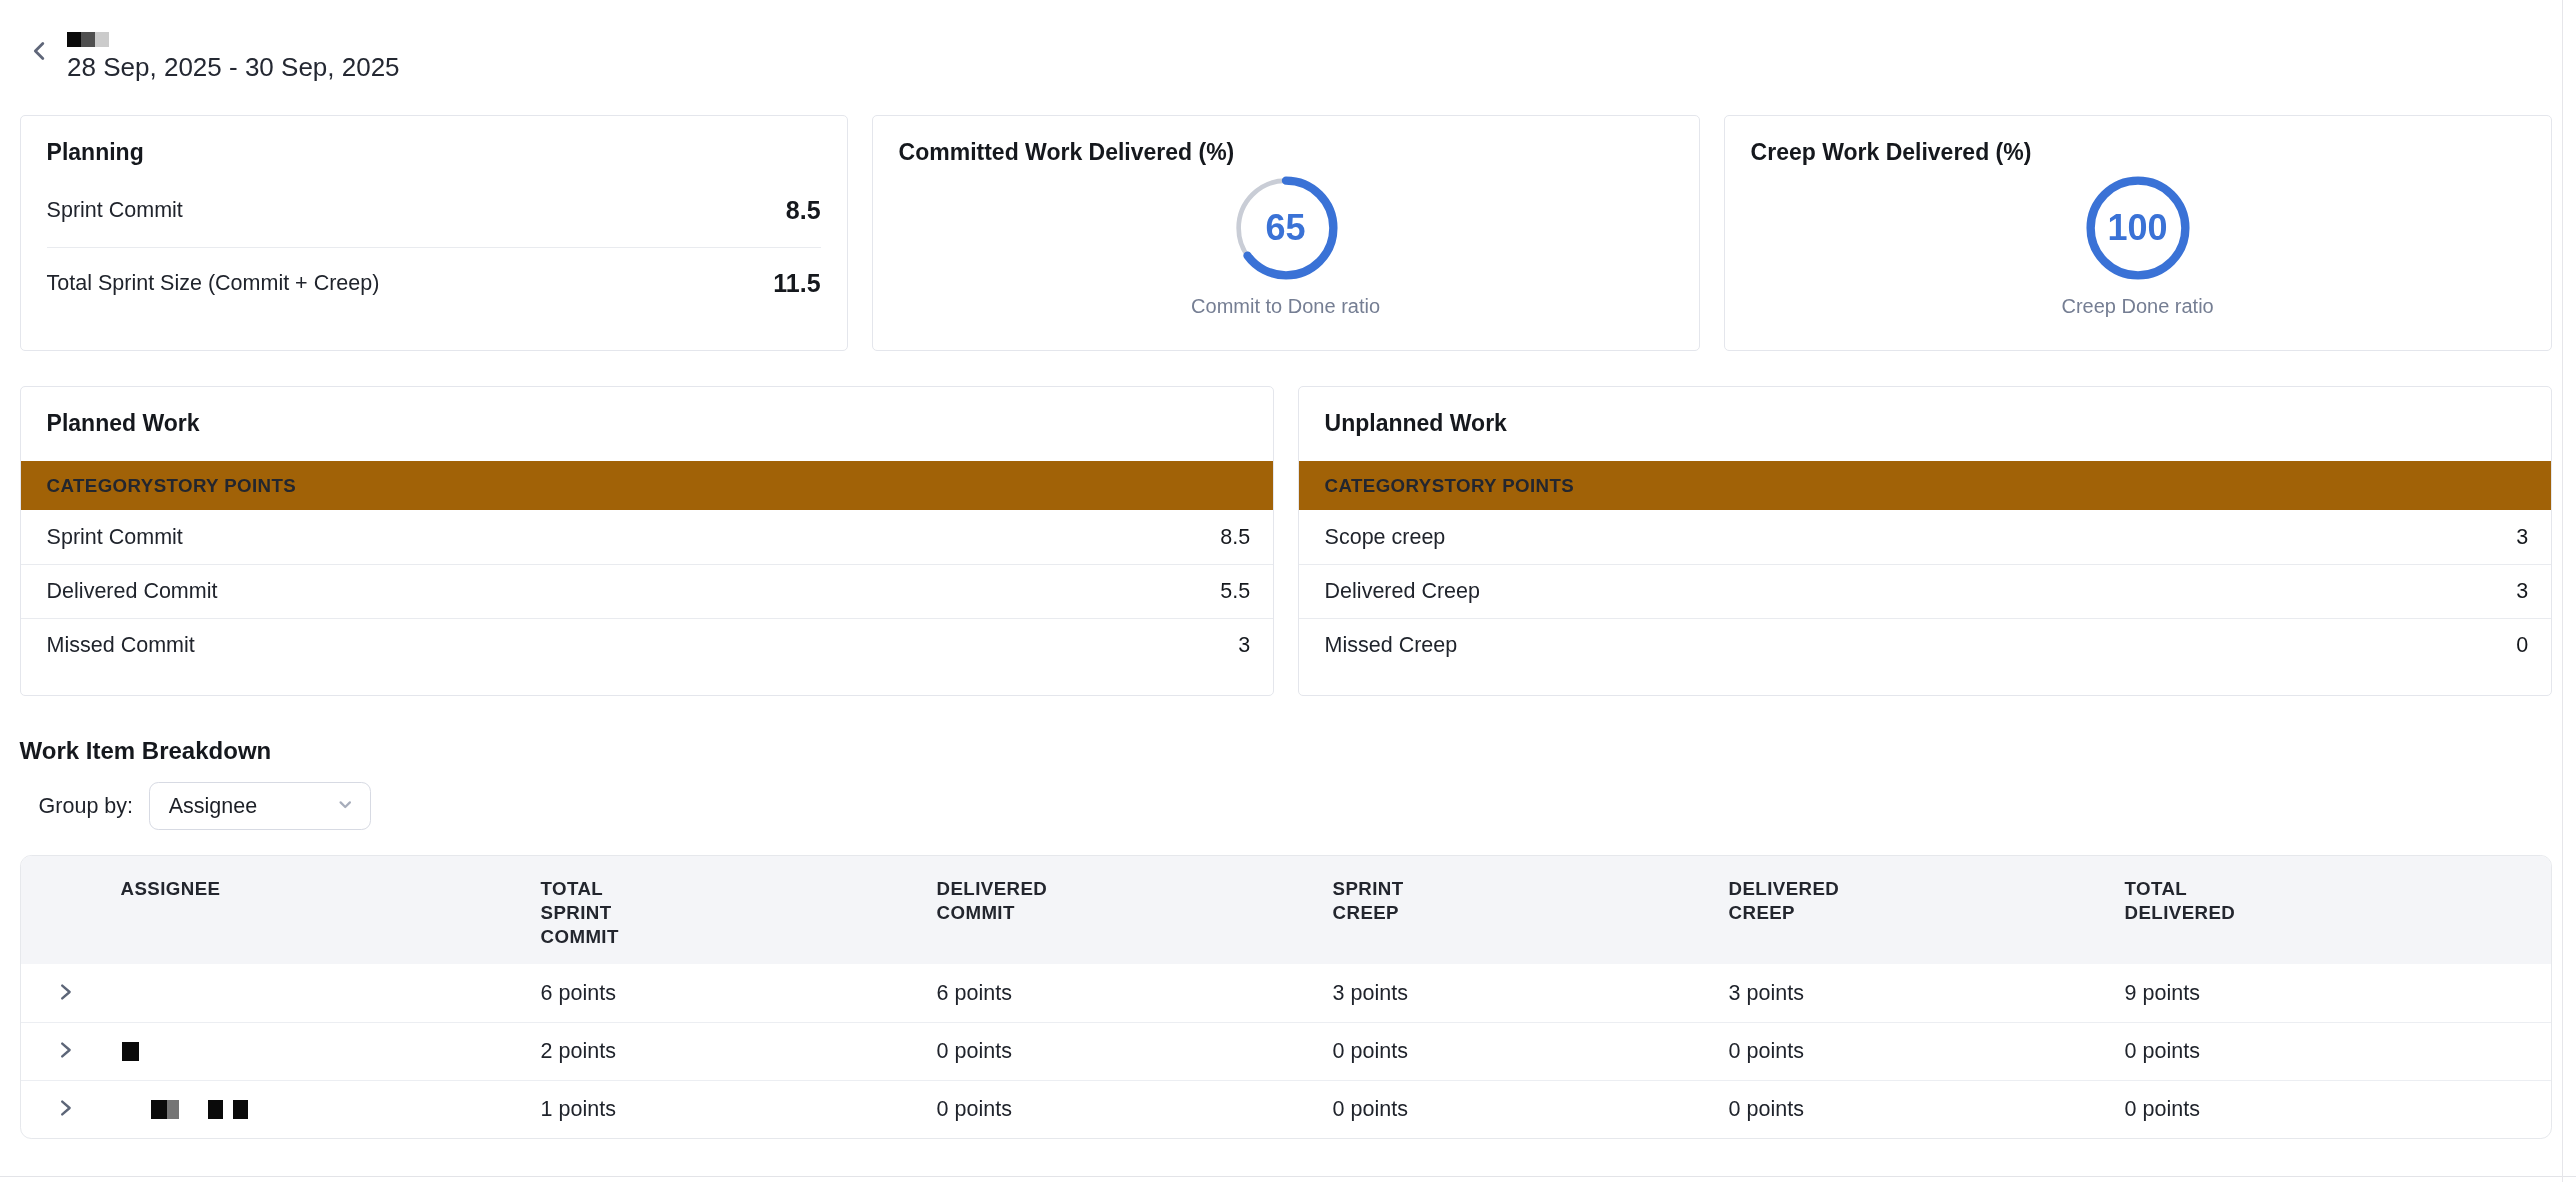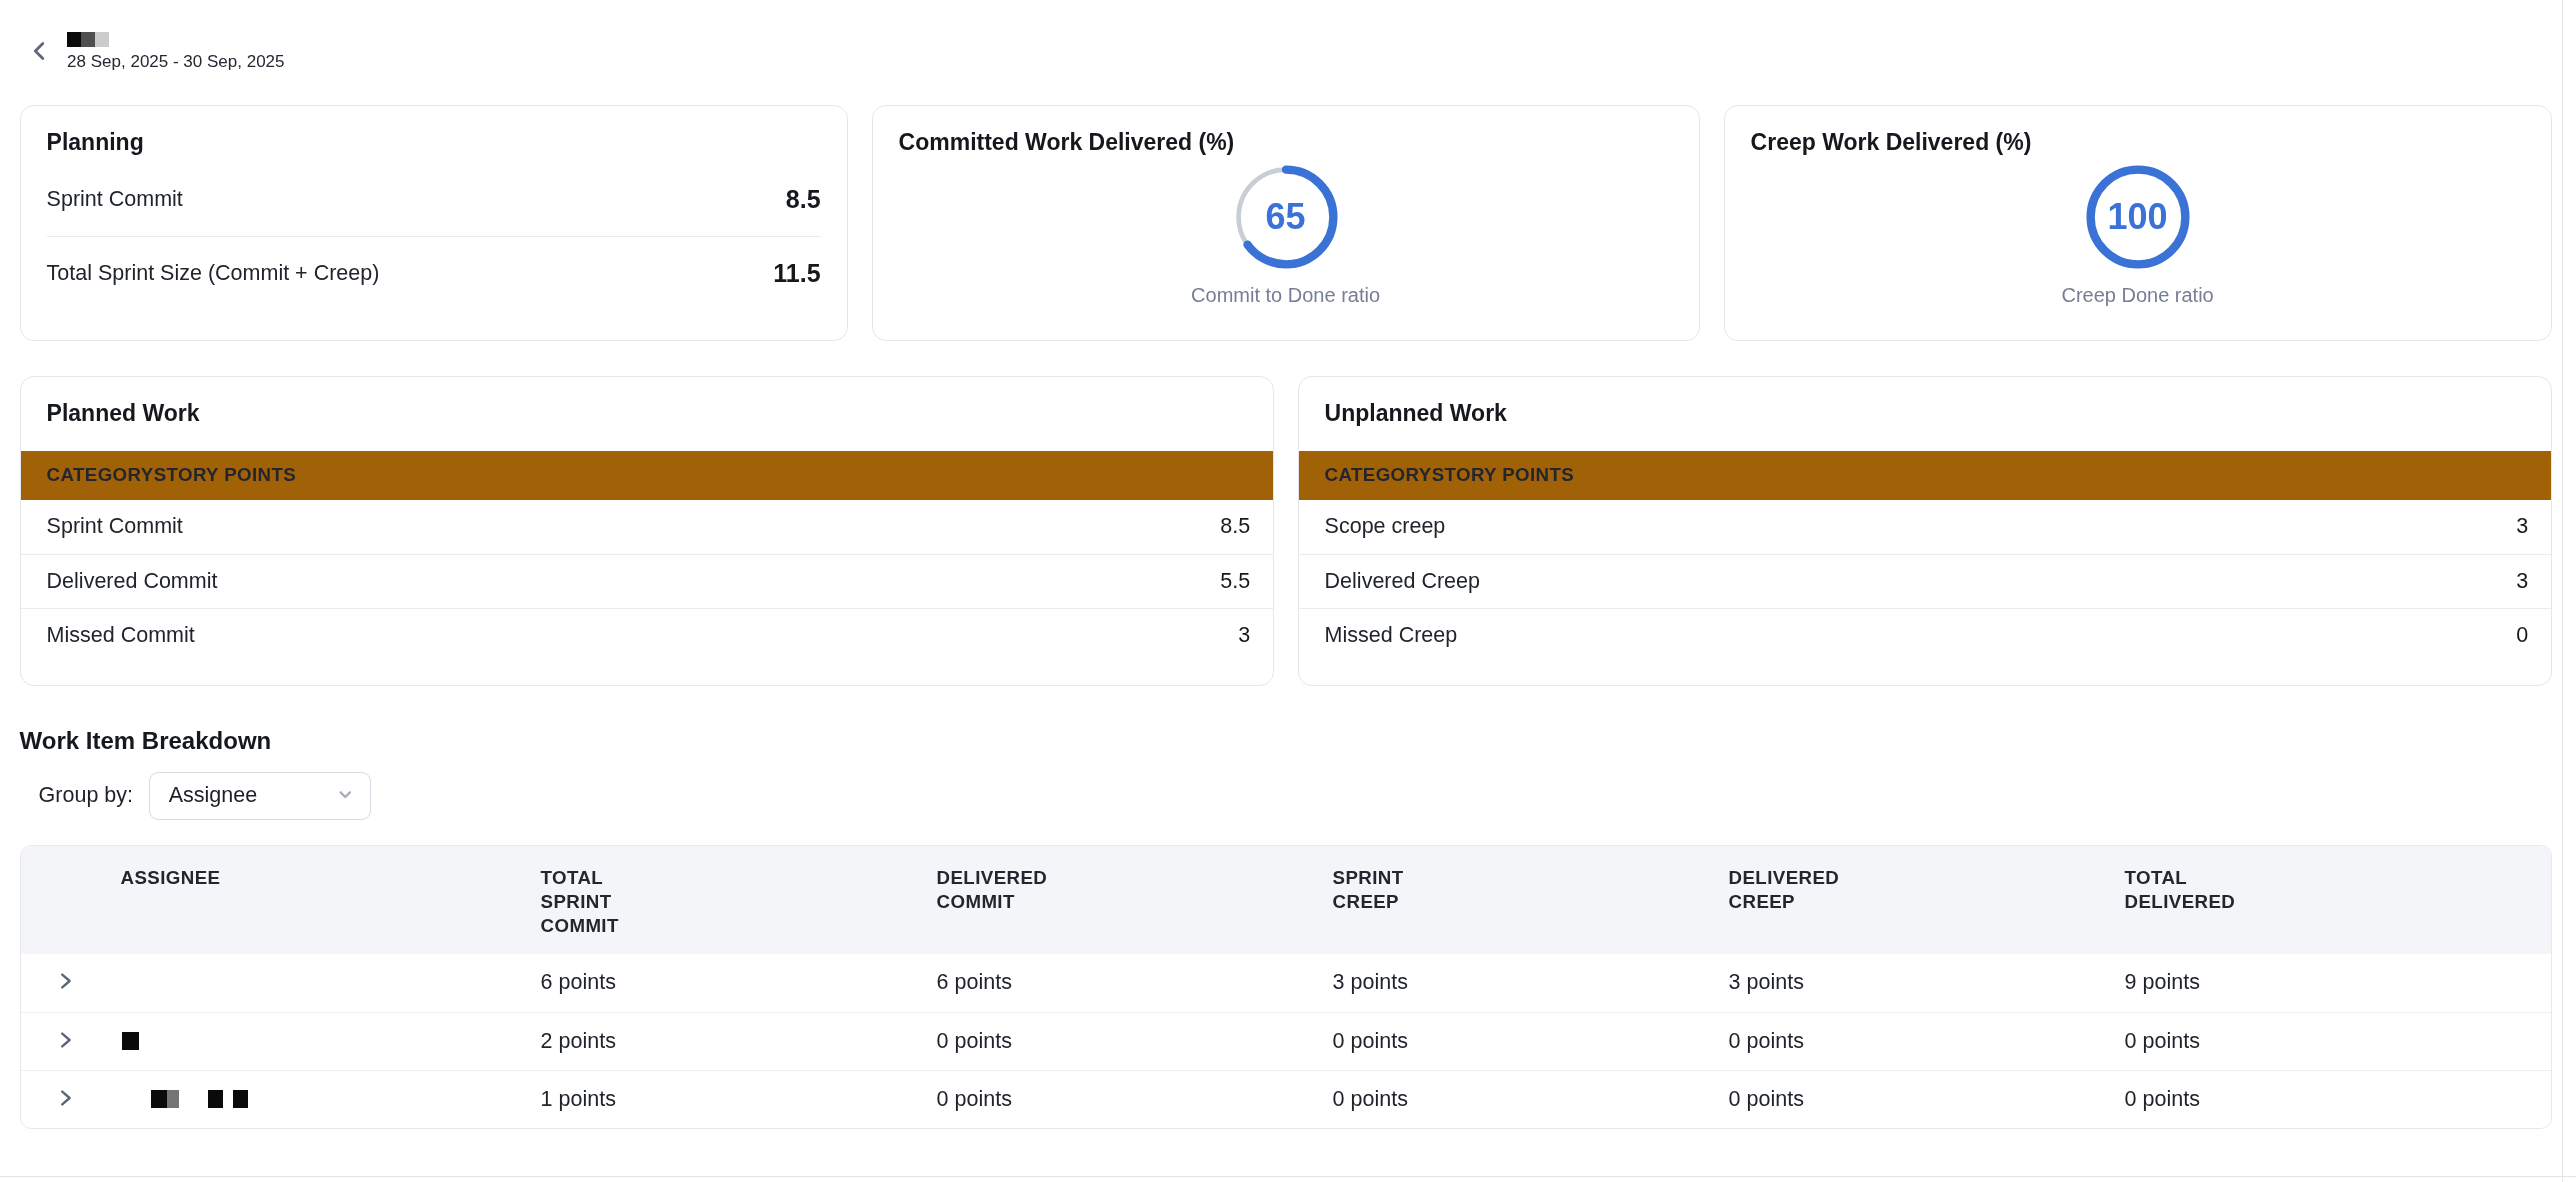--- a/index.html
+++ b/index.html
@@ -19,29 +19,29 @@
     width: 41px; height: 41px; margin-top: 7.5px;
     display: flex; align-items: center; justify-content: center;
     background: transparent; border: none; cursor: pointer;
   }
   .head-text { margin-left: 6.5px; }
   .redacted-title { display: flex; height: 15px; margin-top: 7.5px; }
   .redacted-title span { width: 14px; height: 15px; display: block; }
   .rt-1 { background: #0a0a0a; }
   .rt-2 { background: #4f4f4f; }
   .rt-3 { background: #cbcbcb; }
-  .date-range { margin-top: 5.6px; font-size: 17px; color: #242832; }
+  .date-range { margin-top: 5.6px; font-size: 26px; color: #242832; }
 
   
   .cards-row { display: grid; grid-template-columns: repeat(3, 1fr); gap: 24px; margin-top: 32px; }
   .cards-row2 { display: grid; grid-template-columns: repeat(2, 1fr); gap: 24px; margin-top: 35px; }
   .card {
     background: #fff;
     border: 0.9px solid #e4e6ec;
-    border-radius: 14px;
+    border-radius: 5px;
   }
   .card-kpi { height: 236px; padding: 22.4px 26px 0 26px; display: flex; flex-direction: column; }
   .card-title { font-size: 23px; font-weight: 700; color: #15181d; line-height: 28px; }
 
   .metric-rows { margin-top: 7.5px; }
   .metric-row {
     height: 73px; display: flex; align-items: center; justify-content: space-between;
   }
   .metric-row + .metric-row { border-top: 0.9px solid #e9ebef; }
   .metric-label { font-size: 21.5px; color: #20242c; }

